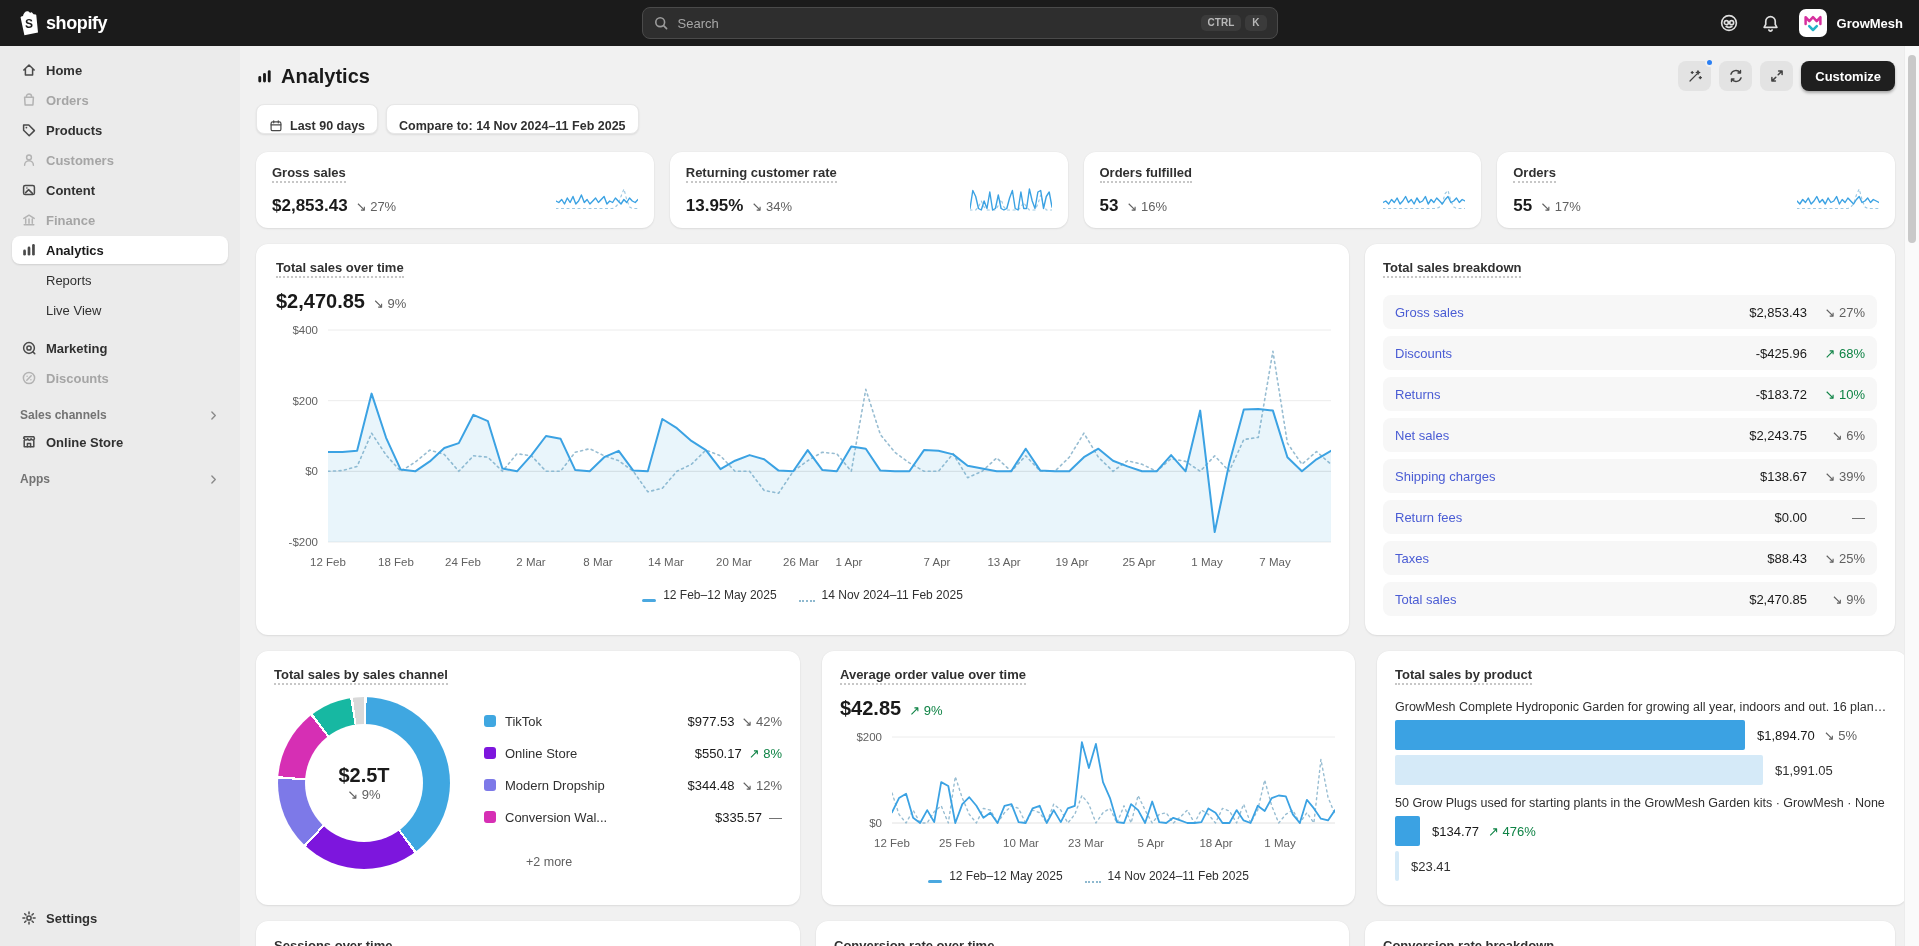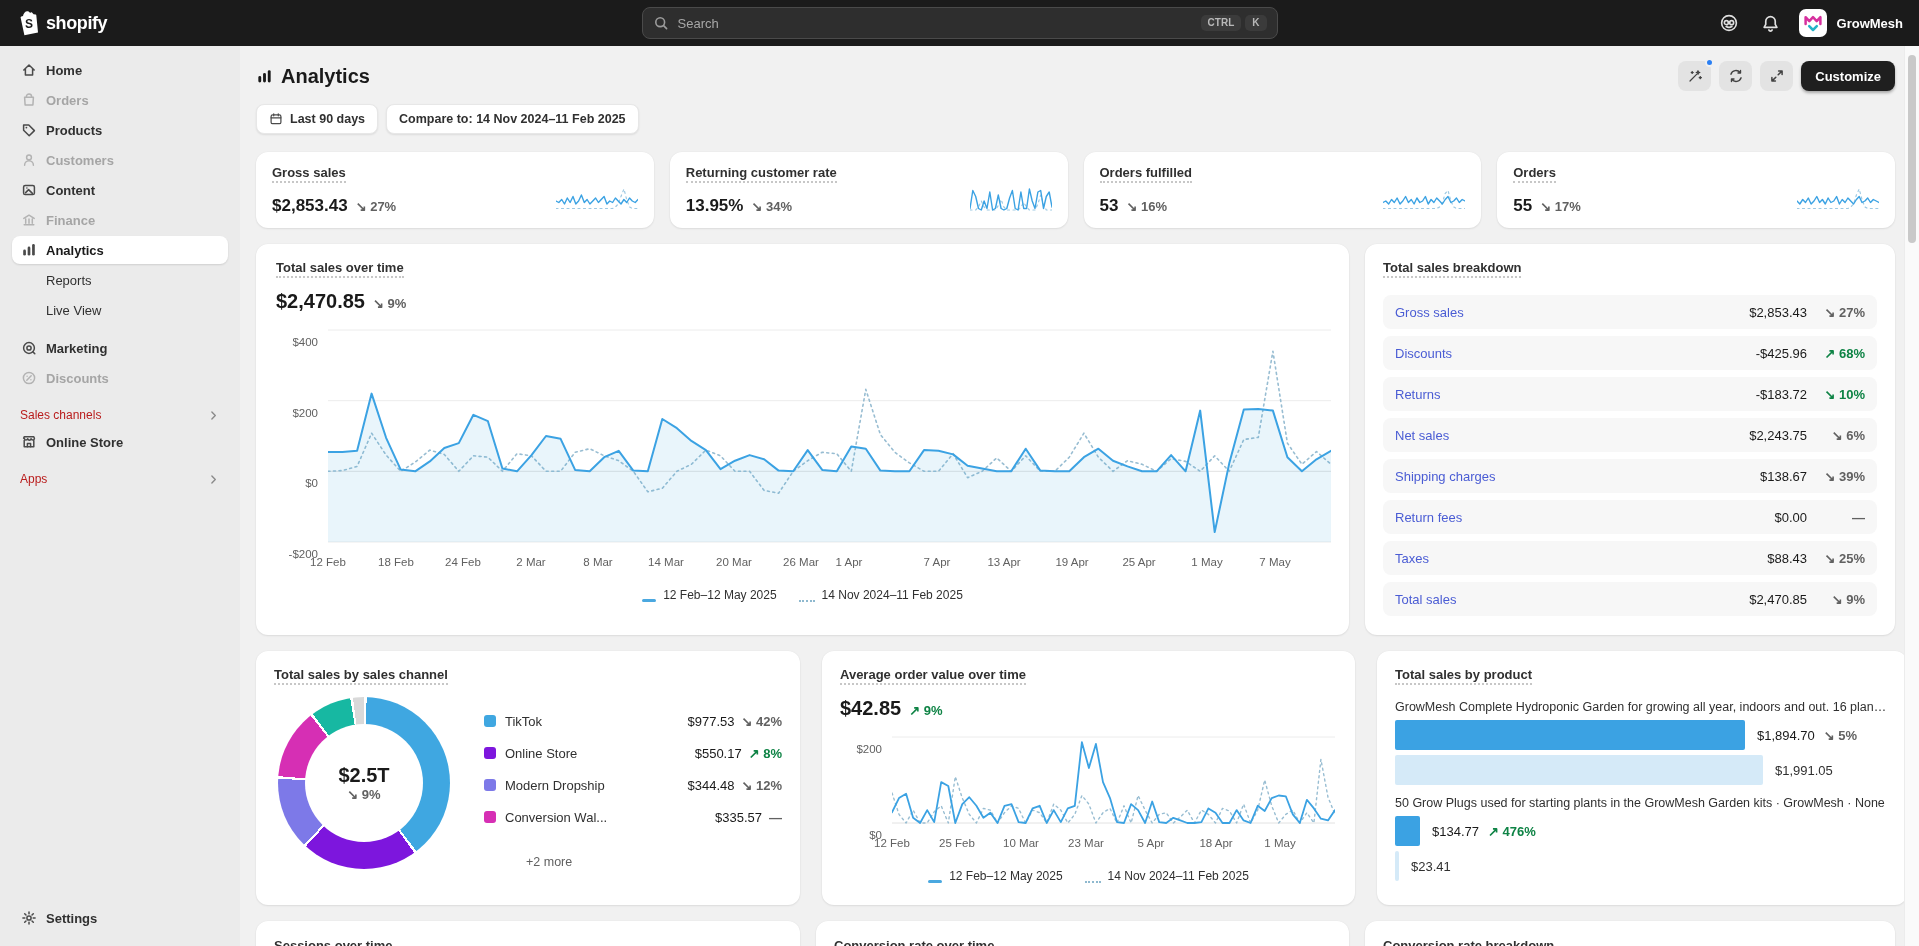--- a/index.html
+++ b/index.html
@@ -21,53 +21,53 @@
 
   
   .sidebar{position:absolute;top:46px;left:0;bottom:0;width:240px;background:#ebebeb;padding:10px 12px}
   .nav-row{height:28px;border-radius:8px;display:flex;align-items:center;gap:9px;padding:0 8px;margin-bottom:2px;font-size:13px;font-weight:600;color:#303030;cursor:pointer}
   .nav-row .nav-icon{width:17px;height:17px;display:flex;align-items:center;justify-content:center;color:#4a4a4a;flex:none}
   .nav-row.active{background:#fff;box-shadow:0 1px 2px rgba(0,0,0,.12);color:#1a1a1a}
   .nav-row.disabled{color:#a5a5a5}
   .nav-row.disabled .nav-icon{color:#b3b3b3}
   .nav-row.sub{padding-left:34px;font-weight:400}
   .nav-row.gap{margin-top:10px}
-  .side-section{display:flex;align-items:center;margin:16px 8px 6px;font-size:12px;font-weight:400;color:#b91c1c;cursor:pointer}
+  .side-section{display:flex;align-items:center;margin:16px 8px 6px;font-size:12px;font-weight:700;color:#737373;cursor:pointer}
   .side-section .chev{margin-left:auto;color:#8a8a8a;display:flex}
   .settings-row{position:absolute;left:12px;right:12px;bottom:12px}
 
   
   .main{position:absolute;left:256px;top:46px;width:1639px}
   .page-head{display:flex;align-items:center;margin-top:12px;height:36px}
   .page-title{display:flex;align-items:center;gap:8px;font-size:20px;font-weight:700}
   .head-actions{margin-left:auto;display:flex;align-items:center;gap:8px}
   .icon-btn{width:33px;height:30px;background:#e3e3e3;border:none;border-radius:8px;display:flex;align-items:center;justify-content:center;color:#424242;cursor:pointer;position:relative}
   .icon-btn .dot{position:absolute;top:-3px;right:-3px;width:9px;height:9px;border-radius:50%;background:#2a7ff3;border:2px solid #f1f1f1}
   .btn-dark{height:30px;background:#1f1f1f;color:#fff;border:none;border-radius:8px;padding:0 14px;font-size:13px;font-weight:700;cursor:pointer;box-shadow:0 2px 3px rgba(0,0,0,.3)}
   .filters{display:flex;gap:8px;margin-top:10px}
-  .btn-light{height:30px;background:#fff;border:1px solid #e7e7e7;box-shadow:0 1px 2px rgba(0,0,0,.09);border-radius:8px;padding:0 12px;display:flex;align-items:center;gap:7px;font-size:12.5px;font-weight:600;color:#303030;cursor:pointer}
+  .btn-light{height:30px;background:#fff;border:1px solid #e7e7e7;box-shadow:0 1px 2px rgba(0,0,0,.09);border-radius:8px;padding:0 12px;display:flex;align-items:flex-end;gap:7px;font-size:12.5px;font-weight:600;color:#303030;cursor:pointer}
   .btn-light .cal{display:flex;color:#4a4a4a}
 
   .card{background:#fff;border-radius:12px;box-shadow:0 1px 2px rgba(0,0,0,.08),0 0 2px rgba(0,0,0,.05)}
   .card-title{display:inline-block;font-size:13px;font-weight:700;color:#303030;border-bottom:2px dotted #c7c7c7;padding-bottom:1px;cursor:pointer;max-width:100%;white-space:nowrap;overflow:hidden;text-overflow:ellipsis}
 
   .kpi-row{display:grid;grid-template-columns:repeat(4,1fr);gap:16px;margin-top:18px}
   .kpi{padding:13px 16px;height:76px;position:relative}
   .kpi-value-row{margin-top:9px;display:flex;align-items:baseline;gap:8px}
   .kpi-value{font-size:17px;font-weight:700}
-  .delta{font-size:13px;font-weight:700;color:#616161;white-space:nowrap}
+  .delta{font-size:13px;font-weight:400;color:#616161;white-space:nowrap}
   .delta.positive{color:#0e8345}
   .kpi-spark{position:absolute;right:16px;bottom:11px}
 
   .main-row{display:grid;grid-template-columns:1093px 530px;gap:16px;margin-top:16px}
   .chart-card{padding:16px 20px;height:391px}
   .big-value-row{display:flex;align-items:baseline;gap:8px;margin-top:8px}
   .big-value{font-size:20px;font-weight:700}
   .plot-wrap{position:relative;margin-top:14px}
-  .ylabels{position:absolute;left:0;top:12px;width:42px;height:100%}
+  .ylabels{position:absolute;left:0;top:0;width:42px;height:100%}
   .ylabel{position:absolute;right:0;font-size:11.5px;color:#616161;transform:translateY(-50%);white-space:nowrap}
   .plot{margin-left:52px}
   .xticks{position:relative;height:16px;margin-left:52px;margin-top:7px;font-size:11.5px;color:#616161}
   .xticks span{position:absolute;transform:translateX(-50%);white-space:nowrap}
   .legend{display:flex;justify-content:center;gap:22px;margin-top:16px;font-size:12px;color:#303030;align-items:center}
   .legend-item{display:flex;align-items:flex-end;gap:7px}
   .swatch-solid{width:14px;height:3px;border-radius:2px;background:#4aa8e0}
   .swatch-dotted{width:16px;height:0;border-top:2px dotted #8fb9cf}
 
   .breakdown{padding:16px 18px;height:391px}

